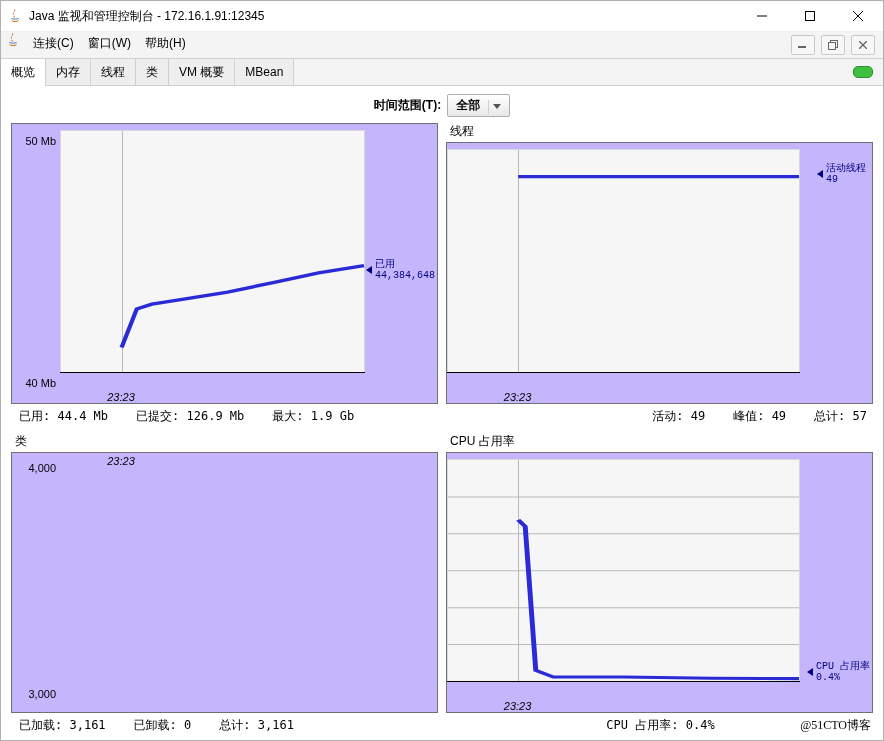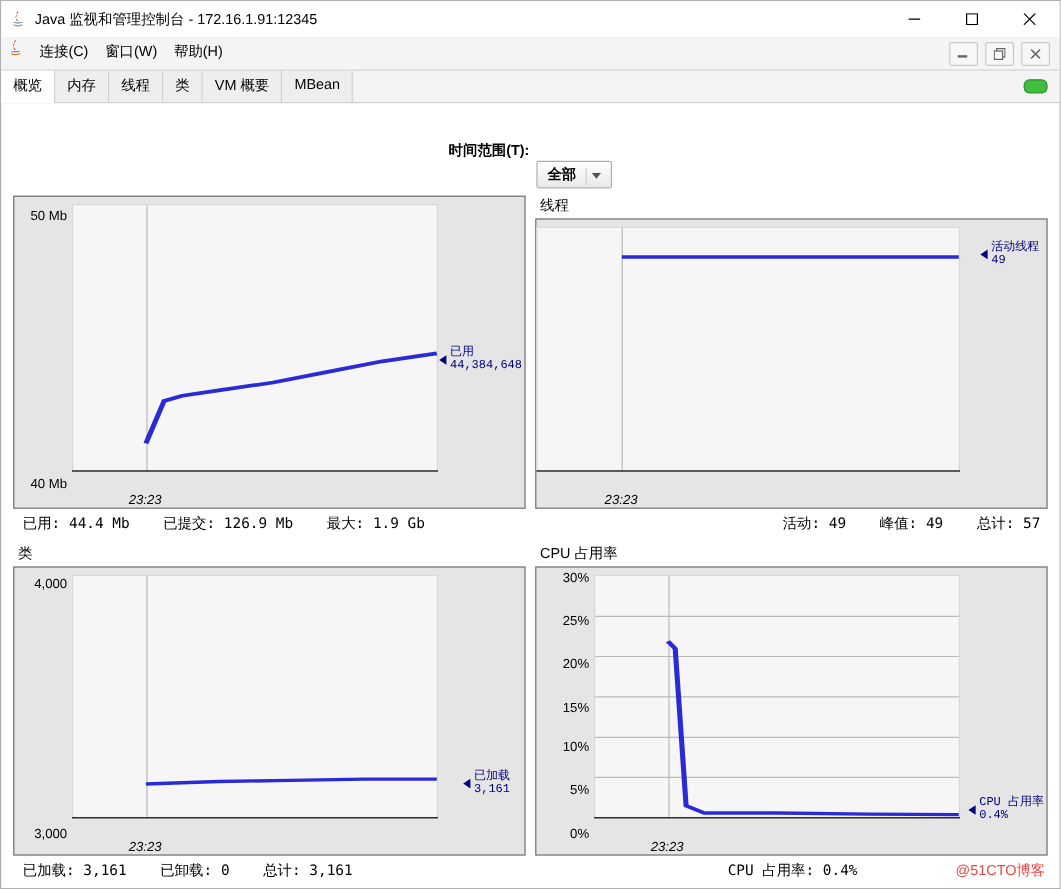--- a/index.html
+++ b/index.html
@@ -84,21 +84,21 @@
   
   .tabsrow {
     display:flex; align-items:stretch;
     border-bottom:1px solid var(--divider);
     background: var(--menubar-bg);
     height:26px;
   }
   .tab {
     padding: 4px 10px;
     border-right:1px solid var(--divider);
-    display:flex; 
+    display:flex; align-items:center;
     background: var(--tab-bg);
   }
   .tab.selected {
     background: var(--tab-selected-bg);
     position:relative;
   }
   .tab.selected::after{
     content:"";
     position:absolute; left:0; right:0; bottom:-1px; height:1px; background:#fff;
   }
@@ -122,21 +122,20 @@
     font-weight: bold;
   }
   .select {
     display:inline-flex; align-items:flex-end;
     border:1px solid #adadad;
     background:linear-gradient(#fff,#e8e8e8);
     border-radius:2px;
     padding:2px 4px 2px 8px;
     gap:8px;
     min-width:48px;
-    margin-top:40px;
   }
   .select .chev {
     width:16px; height:14px;
     display:flex; align-items:center; justify-content:center;
     border-left:1px solid #cfcfcf;
     color:#555;
   }
 
   .grid {
     flex:1;
@@ -153,21 +152,21 @@
   }
   .chart-title {
     font-size:12px;
     padding: 0 0 2px 4px;
   }
   .chart-frame {
     flex:1;
     border:1px solid var(--chart-frame);
     display:flex;
     min-height:0;
-    background:#e5e5e5;
+    background:#c4b5fd;
   }
   .y-axis {
     width:48px;
     position:relative;
     color:#000;
     font-size:11px;
   }
   .y-tick {
     position:absolute;
     right:4px;
@@ -235,22 +234,23 @@
     padding:4px 6px 0 8px;
     font-size:12px;
     font-family: "SimSun","NSimSun", monospace;
   }
   .stats.center { justify-content:center; }
   .stats .pair { display:inline-block; }
 
   .watermark {
     position:absolute;
     right:12px; bottom:6px;
-    color:#ef4444; font-size:12px;
+    color:#000000; font-size:12px;
     pointer-events:none;
+    font-family:Liberation Serif, serif;
   }
 </style>
 </head>
 <body>
 
 <div class="window">
 
   <div class="titlebar">
     <span class="java-icon">
       <svg viewBox="0 0 16 16">
@@ -415,60 +415,35 @@
       </div>
 
       <div class="chart-panel">
         <div class="chart-title">类</div>
         <div class="chart-frame">
           <div class="y-axis">
             <div class="y-tick" style="top:6%">4,000</div>
             <div class="y-tick" style="top:93%">3,000</div>
           </div>
           <div class="plot-wrap">
-            <div class="plot">
-              <div class="plot-area">
-                <div class="plot-vline" style="left:20%"></div>
-                <svg class="plot-svg" viewBox="0 0 100 100" preserveAspectRatio="none">
-                  <polyline points="20,86 40,85 60,84.5 80,84 100,84"></polyline>
-                </svg>
-              </div>
-              <div class="x-baseline"></div>
-              <div class="callout" style="right:-60px; top:75%">
-                <span class="tri"></span>
-                <span class="lines">
-                  <div>已加载</div>
-                  <div>3,161</div>
-                </span>
-              </div>
-            </div>
             <div class="x-axis">
               <span class="tick" style="margin-left:-60%">23:23</span>
             </div>
           </div>
         </div>
         <div class="stats">
           <span class="pair"><span>已加载:</span>  <span>3,161</span></span>
           <span class="pair"><span>已卸载:</span>  <span>0</span></span>
           <span class="pair"><span>总计:</span>  <span>3,161</span></span>
         </div>
       </div>
 
       <div class="chart-panel">
         <div class="chart-title">CPU 占用率</div>
         <div class="chart-frame">
-          <div class="y-axis">
-            <div class="y-tick" style="top:4%">30%</div>
-            <div class="y-tick" style="top:19%">25%</div>
-            <div class="y-tick" style="top:34%">20%</div>
-            <div class="y-tick" style="top:49%">15%</div>
-            <div class="y-tick" style="top:63%">10%</div>
-            <div class="y-tick" style="top:78%">5%</div>
-            <div class="y-tick" style="top:93%">0%</div>
-          </div>
           <div class="plot-wrap">
             <div class="plot">
               <div class="plot-area">
                 <div class="plot-vline" style="left:20%"></div>
                 <svg class="plot-svg" viewBox="0 0 100 100" preserveAspectRatio="none">
                   <line x1="0" y1="16.7" x2="100" y2="16.7" stroke="#bababa" stroke-width="0.5"></line>
                   <line x1="0" y1="33.3" x2="100" y2="33.3" stroke="#bababa" stroke-width="0.5"></line>
                   <line x1="0" y1="50" x2="100" y2="50" stroke="#bababa" stroke-width="0.5"></line>
                   <line x1="0" y1="66.7" x2="100" y2="66.7" stroke="#bababa" stroke-width="0.5"></line>
                   <line x1="0" y1="83.3" x2="100" y2="83.3" stroke="#bababa" stroke-width="0.5"></line>

